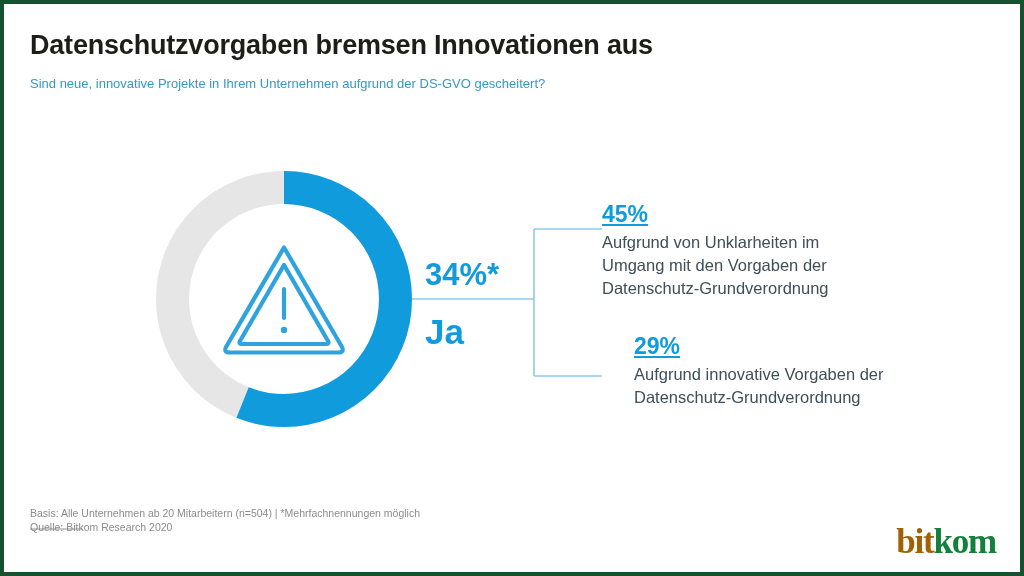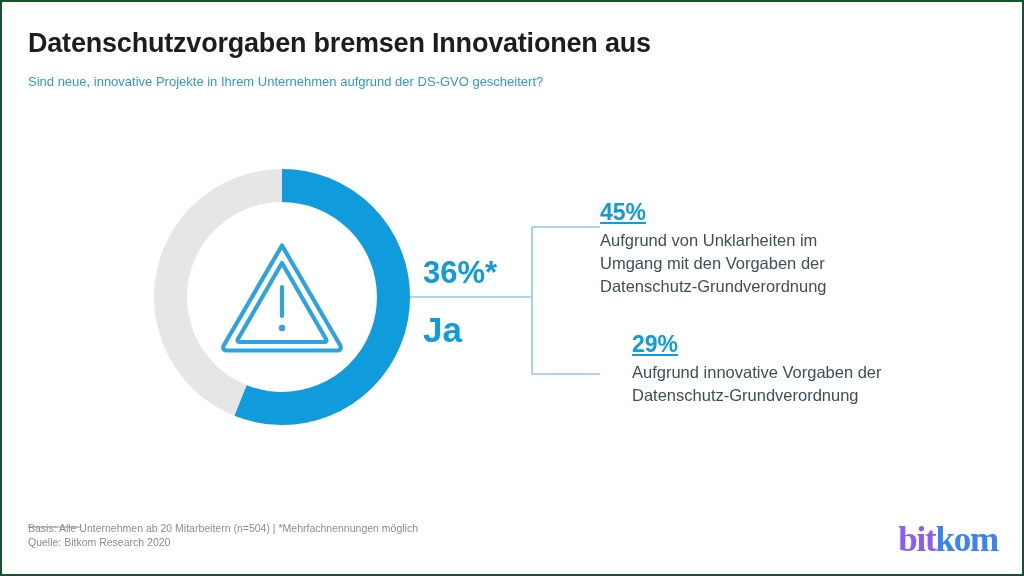--- a/index.html
+++ b/index.html
@@ -11,21 +11,21 @@
   body {
     font-family: "Liberation Sans", sans-serif;
   }
 
   #page {
     position: relative;
     width: 1024px;
     height: 576px;
     background: #ffffff;
     box-sizing: border-box;
-    border: 2px solid #14532d;
+    border: 4px solid #14532d;
     overflow: hidden;
   }
 
   
   .title {
     position: absolute;
     left: 26px;
     top: 26px;
     font-size: 27px;
     font-weight: bold;
@@ -121,39 +121,39 @@
     position: absolute;
     left: 26px;
     top: 524px;
     width: 52px;
     height: 2px;
     background: #c9c9c9;
   }
   .footer-text {
     position: absolute;
     left: 26px;
-    top: 519px;
+    top: 502px;
     font-size: 10.5px;
     color: #8c8c8c;
     line-height: 14px;
     white-space: pre-line;
   }
 
   .logo {
     position: absolute;
     right: 24px;
     top: 518px;
     font-size: 35px;
     font-weight: bold;
     letter-spacing: -1.2px;
     line-height: 40px;
     font-family: "Liberation Serif", serif;
   }
-  .logo-bit { color: #8b5cf6; }
-  .logo-kom { color: #3b82f6; }
+  .logo-bit { color: #a16207; }
+  .logo-kom { color: #15803d; }
 </style>
 </head>
 <body>
 
 <div id="page">
 
   <div class="title">Datenschutzvorgaben bremsen Innovationen aus</div>
   <div class="subtitle">Sind neue, innovative Projekte in Ihrem Unternehmen aufgrund der DS-GVO gescheitert?</div>
 
   <div class="donut-wrap">
@@ -185,21 +185,21 @@
         <line x1="122" y1="5" x2="122" y2="152"></line>
 
         <line x1="122" y1="5" x2="190" y2="5"></line>
 
         <line x1="122" y1="152" x2="190" y2="152"></line>
       </g>
     </svg>
   </div>
 
   <div class="value-block">
-    <div class="value-pct">36%*</div>
+    <div class="value-pct">34%*</div>
     <div class="value-word">Ja</div>
   </div>
 
   <div class="callout" id="callout-0">
     <div class="callout-pct">45%</div>
     <div class="callout-desc">Aufgrund von Unklarheiten im
 Umgang mit den Vorgaben der
 Datenschutz-Grundverordnung</div>
   </div>
 

